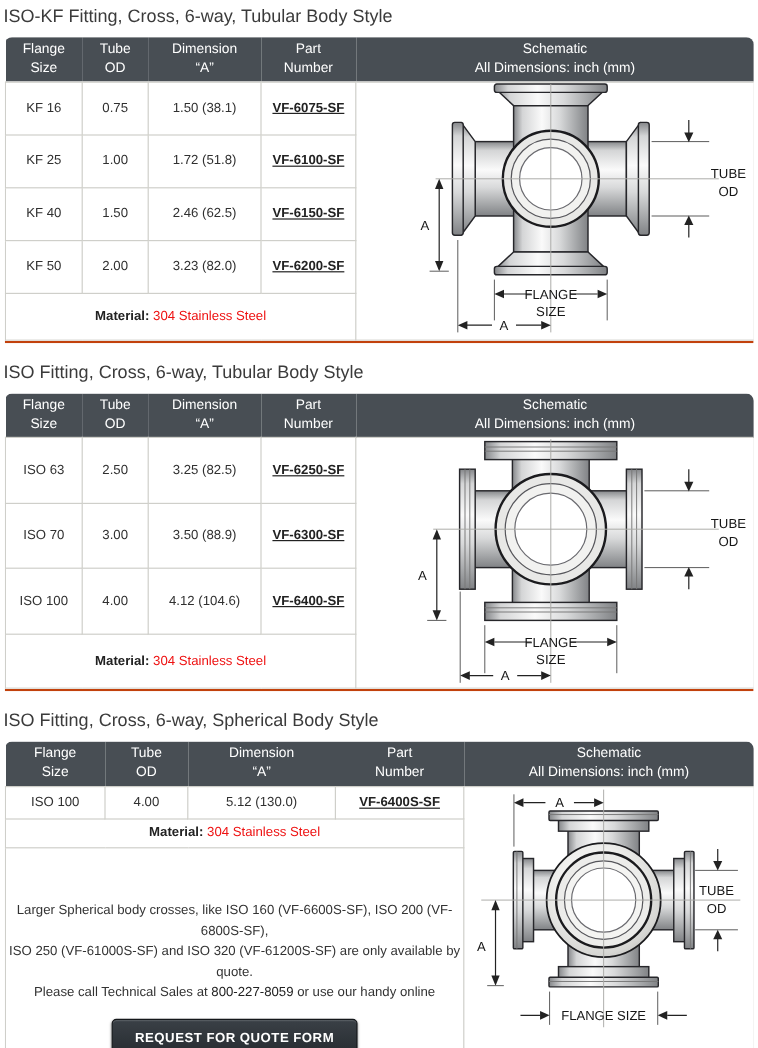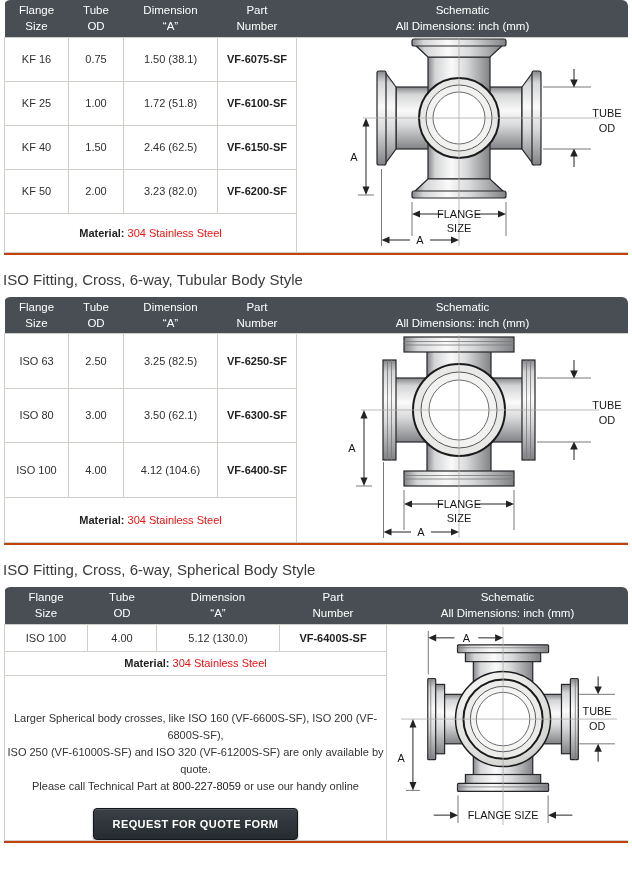--- a/index.html
+++ b/index.html
@@ -7,52 +7,53 @@
   body { width:632px; font-family:"Liberation Sans", sans-serif; }
 
   .section { margin:0; }
   .section-title { font-size:15px; font-weight:400; color:#3b3b3b; margin:0 0 9px 3px; padding-top:5px; }
   .section + .section .section-title { padding-top:16px; }
 
   .tblwrap { margin:0 4px; width:624px; border-radius:6px 6px 0 0; overflow:hidden; border-bottom:2px solid #c2410c; }
   table { border-collapse:collapse; table-layout:fixed; width:624px; }
   thead th { background:#484e54; color:#fff; font-weight:400; font-size:11.5px; line-height:16px; height:37px; text-align:center; vertical-align:middle; padding:2px 0; }
   td { border:1px solid #cfcfca; text-align:center; vertical-align:middle; font-size:11px; color:#303030; padding:0; background:#fff; }
-  td.part { font-weight:700; color:#222; }
+  td.part { font-weight:700; color:#222;text-decoration:underline; }
   td.schem-cell { padding:0; vertical-align:top; }
   .s1 tr.data { height:44px; }
   .s1 tr.material-row td { height:39px; }
   .s2 tr.data { height:54px; }
   .s2 tr.material-row td { height:45px; }
   .s3 tr.data { height:27px; }
   .s3 tr.material-row td { height:24px; }
   .material-cell .mlabel { font-weight:700; color:#222; }
   .material-cell .mvalue { color:#ee1111;margin-top:32px; }
 
   .note-cell { height:154px; vertical-align:top; }
-  .note-lines { margin-top:34px; font-size:11px; line-height:17px; color:#333; }
+  .note-lines { margin-top:44px; font-size:11px; line-height:17px; color:#333; }
   .note-lines .bold { font-weight:400; color:#222; }
   .rfq { display:block; margin:13px auto 0; background:linear-gradient(#3a4046,#262b30); color:#fff;
          font-family:"Liberation Sans", sans-serif; font-size:11px; font-weight:700; letter-spacing:.4px;
          border:1px solid #14171a; border-radius:4px; padding:9px 19px; cursor:pointer;
          box-shadow:0 1px 2px rgba(0,0,0,.45), inset 0 1px 0 rgba(255,255,255,.14); }
 
   .schem { display:block; }
   .schem text { font-family:"Liberation Sans", sans-serif; font-size:11px; fill:#161616; }
   .shape { stroke:#26262a; stroke-width:1.2; }
   .rim { stroke:#777; stroke-width:0.8; fill:none; }
   .cl { stroke:#a9a9a6; stroke-width:0.8; fill:none; }
   .dim { stroke:#222; stroke-width:1; fill:none; }
   .ext { stroke:#555; stroke-width:0.8; fill:none; }
   .ah { fill:#222; stroke:none; }
 </style>
 </head>
 <body>
 
 <div class="section">
+  <h2 class="section-title">ISO-KF Fitting, Cross, 6-way, Tubular Body Style</h2>
   <div class="tblwrap">
     <table class="s1">
       <colgroup>
           <col style="width:64px">
           <col style="width:55px">
           <col style="width:94px">
           <col style="width:79px">
           <col style="width:332px">
         </colgroup>
       <thead>
@@ -291,23 +292,23 @@
                 <line class="dim" x1="94" y1="198" x2="114" y2="198"></line>
                 <polygon class="ah" points="86.5,198 94.5,194.4 94.5,201.6"></polygon>
                 <line class="dim" x1="134" y1="198" x2="154" y2="198"></line>
                 <polygon class="ah" points="162,198 154,194.4 154,201.6"></polygon>
                 <text x="124" y="202" text-anchor="middle">A</text>
               </g>
             </svg>
           </td>
         </tr>
         <tr class="data">
-          <td>ISO 80</td>
+          <td>ISO 70</td>
           <td>3.00</td>
-          <td>3.50 (62.1)</td>
+          <td>3.50 (88.9)</td>
           <td class="part">VF-6300-SF</td>
         </tr>
         <tr class="data">
           <td>ISO 100</td>
           <td>4.00</td>
           <td>4.12 (104.6)</td>
           <td class="part">VF-6400-SF</td>
         </tr>
         <tr class="material-row">
           <td colspan="4" class="material-cell">
@@ -444,21 +445,21 @@
           <td colspan="4" class="material-cell">
             <span class="mlabel">Material:</span>
             <span class="mvalue">304 Stainless Steel</span>
           </td>
         </tr>
         <tr>
           <td colspan="4" class="note-cell">
             <div class="note-lines">
               <div>Larger Spherical body crosses, like ISO 160 (VF-6600S-SF), ISO 200 (VF-6800S-SF),</div>
               <div>ISO 250 (VF-61000S-SF) and ISO 320 (VF-61200S-SF) are only available by quote.</div>
-              <div><span>Please call Technical Part at </span><span class="bold">800-227-8059</span><span> or use our handy online</span></div>
+              <div><span>Please call Technical Sales at </span><span class="bold">800-227-8059</span><span> or use our handy online</span></div>
             </div>
             <button class="rfq">REQUEST FOR QUOTE FORM</button>
           </td>
         </tr>
       </tbody>
     </table>
   </div>
 </div>
 
 </body></html>

